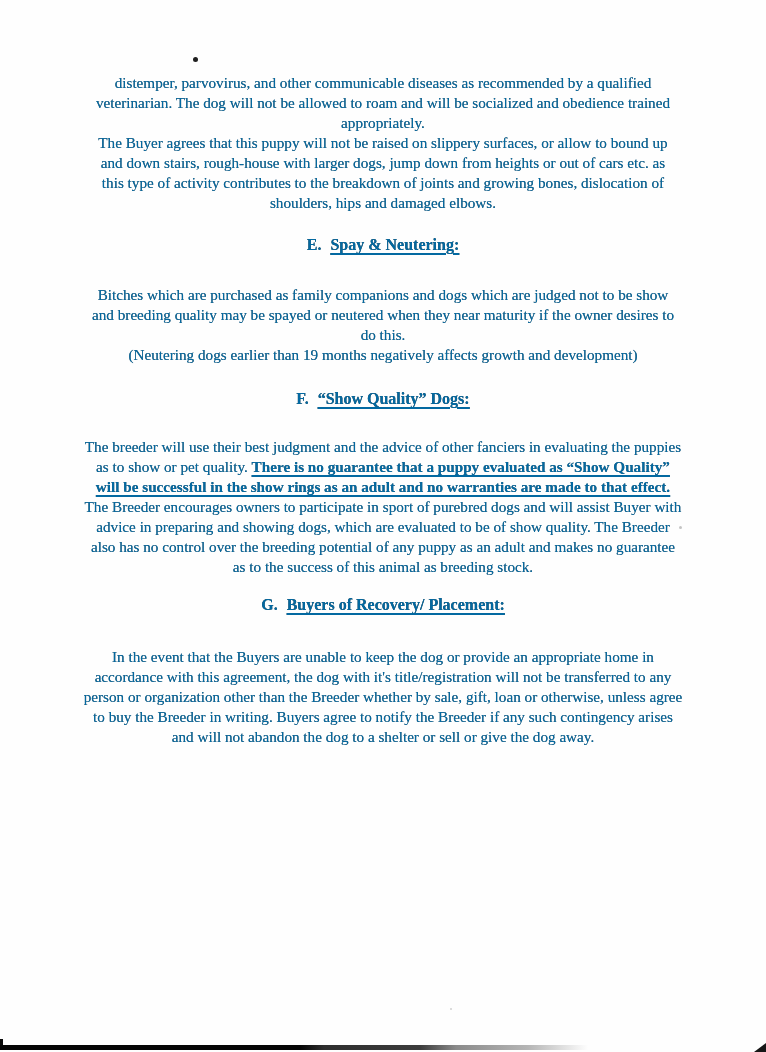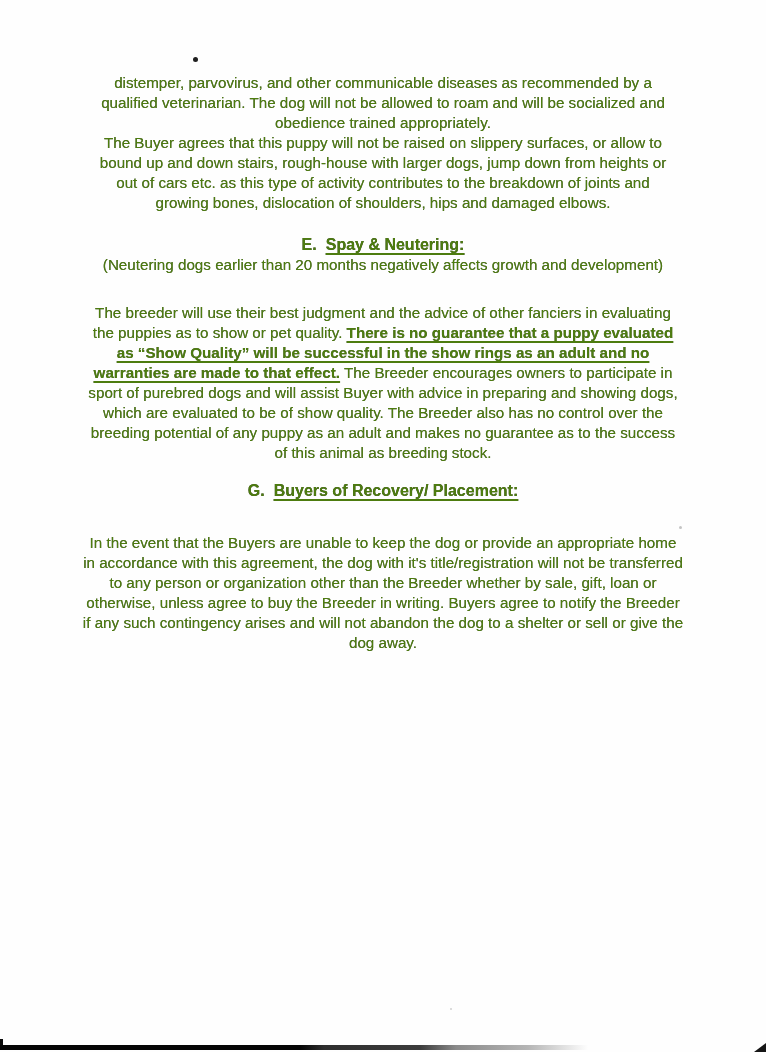--- a/index.html
+++ b/index.html
@@ -6,22 +6,22 @@
     margin: 0;
     padding: 0;
     background: #ffffff;
   }
   .page {
     position: relative;
     width: 766px;
     height: 1052px;
     background: #fefefe;
     overflow: hidden;
-    font-family: Liberation Sans, sans-serif;
-    color: #4d7c0f;
+    font-family: Liberation Serif, serif;
+    color: #0369a1;
   }
   .doc {
     padding-top: 73px;
     text-shadow: 0 0 0.5px rgba(20,20,20,0.65);
   }
   .doc p {
     margin: 0 auto;
     text-align: center;
     font-size: 15.2px;
     line-height: 20px;
@@ -123,24 +123,26 @@
   <span class="speck-faint-2"></span>
 
   <main class="doc">
 
     <p class="p-intro1">distemper, parvovirus, and other communicable diseases as recommended by a qualified veterinarian. The dog will not be allowed to roam and will be socialized and obedience trained appropriately.</p>
 
     <p class="p-intro2">The Buyer agrees that this puppy will not be raised on slippery surfaces, or allow to bound up and down stairs, rough-house with larger dogs, jump down from heights or out of cars etc. as this type of activity contributes to the breakdown of joints and growing bones, dislocation of shoulders, hips and damaged elbows.</p>
 
     <h2 class="heading h-e"><span class="sec-letter">E.</span><span class="sec-title">Spay &amp; Neutering:</span></h2>
 
+    <p class="p-e1">Bitches which are purchased as family companions and dogs which are judged not to be show and breeding quality may be spayed or neutered when they near maturity if the owner desires to do this.</p>
 
 
-    <p class="p-eline">(Neutering dogs earlier than 20 months negatively affects growth and development)</p>
+    <p class="p-eline">(Neutering dogs earlier than 19 months negatively affects growth and development)</p>
 
+    <h2 class="heading h-f"><span class="sec-letter">F.</span><span class="sec-title">“Show Quality” Dogs:</span></h2>
 
     <p class="p-f1"><span>The breeder will use their best judgment and the advice of other fanciers in evaluating the puppies as to show or pet quality. </span><span class="emph">There is no guarantee that a puppy evaluated as “Show Quality” will be successful in the show rings as an adult and no warranties are made to that effect.</span><span> The Breeder encourages owners to participate in sport of purebred dogs and will assist Buyer with advice in preparing and showing dogs, which are evaluated to be of show quality. The Breeder also has no control over the breeding potential of any puppy as an adult and makes no guarantee as to the success of this animal as breeding stock.</span></p>
 
     <h2 class="heading h-g"><span class="sec-letter">G.</span><span class="sec-title">Buyers of Recovery/ Placement:</span></h2>
 
     <p class="p-g1">In the event that the Buyers are unable to keep the dog or provide an appropriate home in accordance with this agreement, the dog with it's title/registration will not be transferred to any person or organization other than the Breeder whether by sale, gift, loan or otherwise, unless agree to buy the Breeder in writing. Buyers agree to notify the Breeder if any such contingency arises and will not abandon the dog to a shelter or sell or give the dog away.</p>
 
 
   </main>
 

